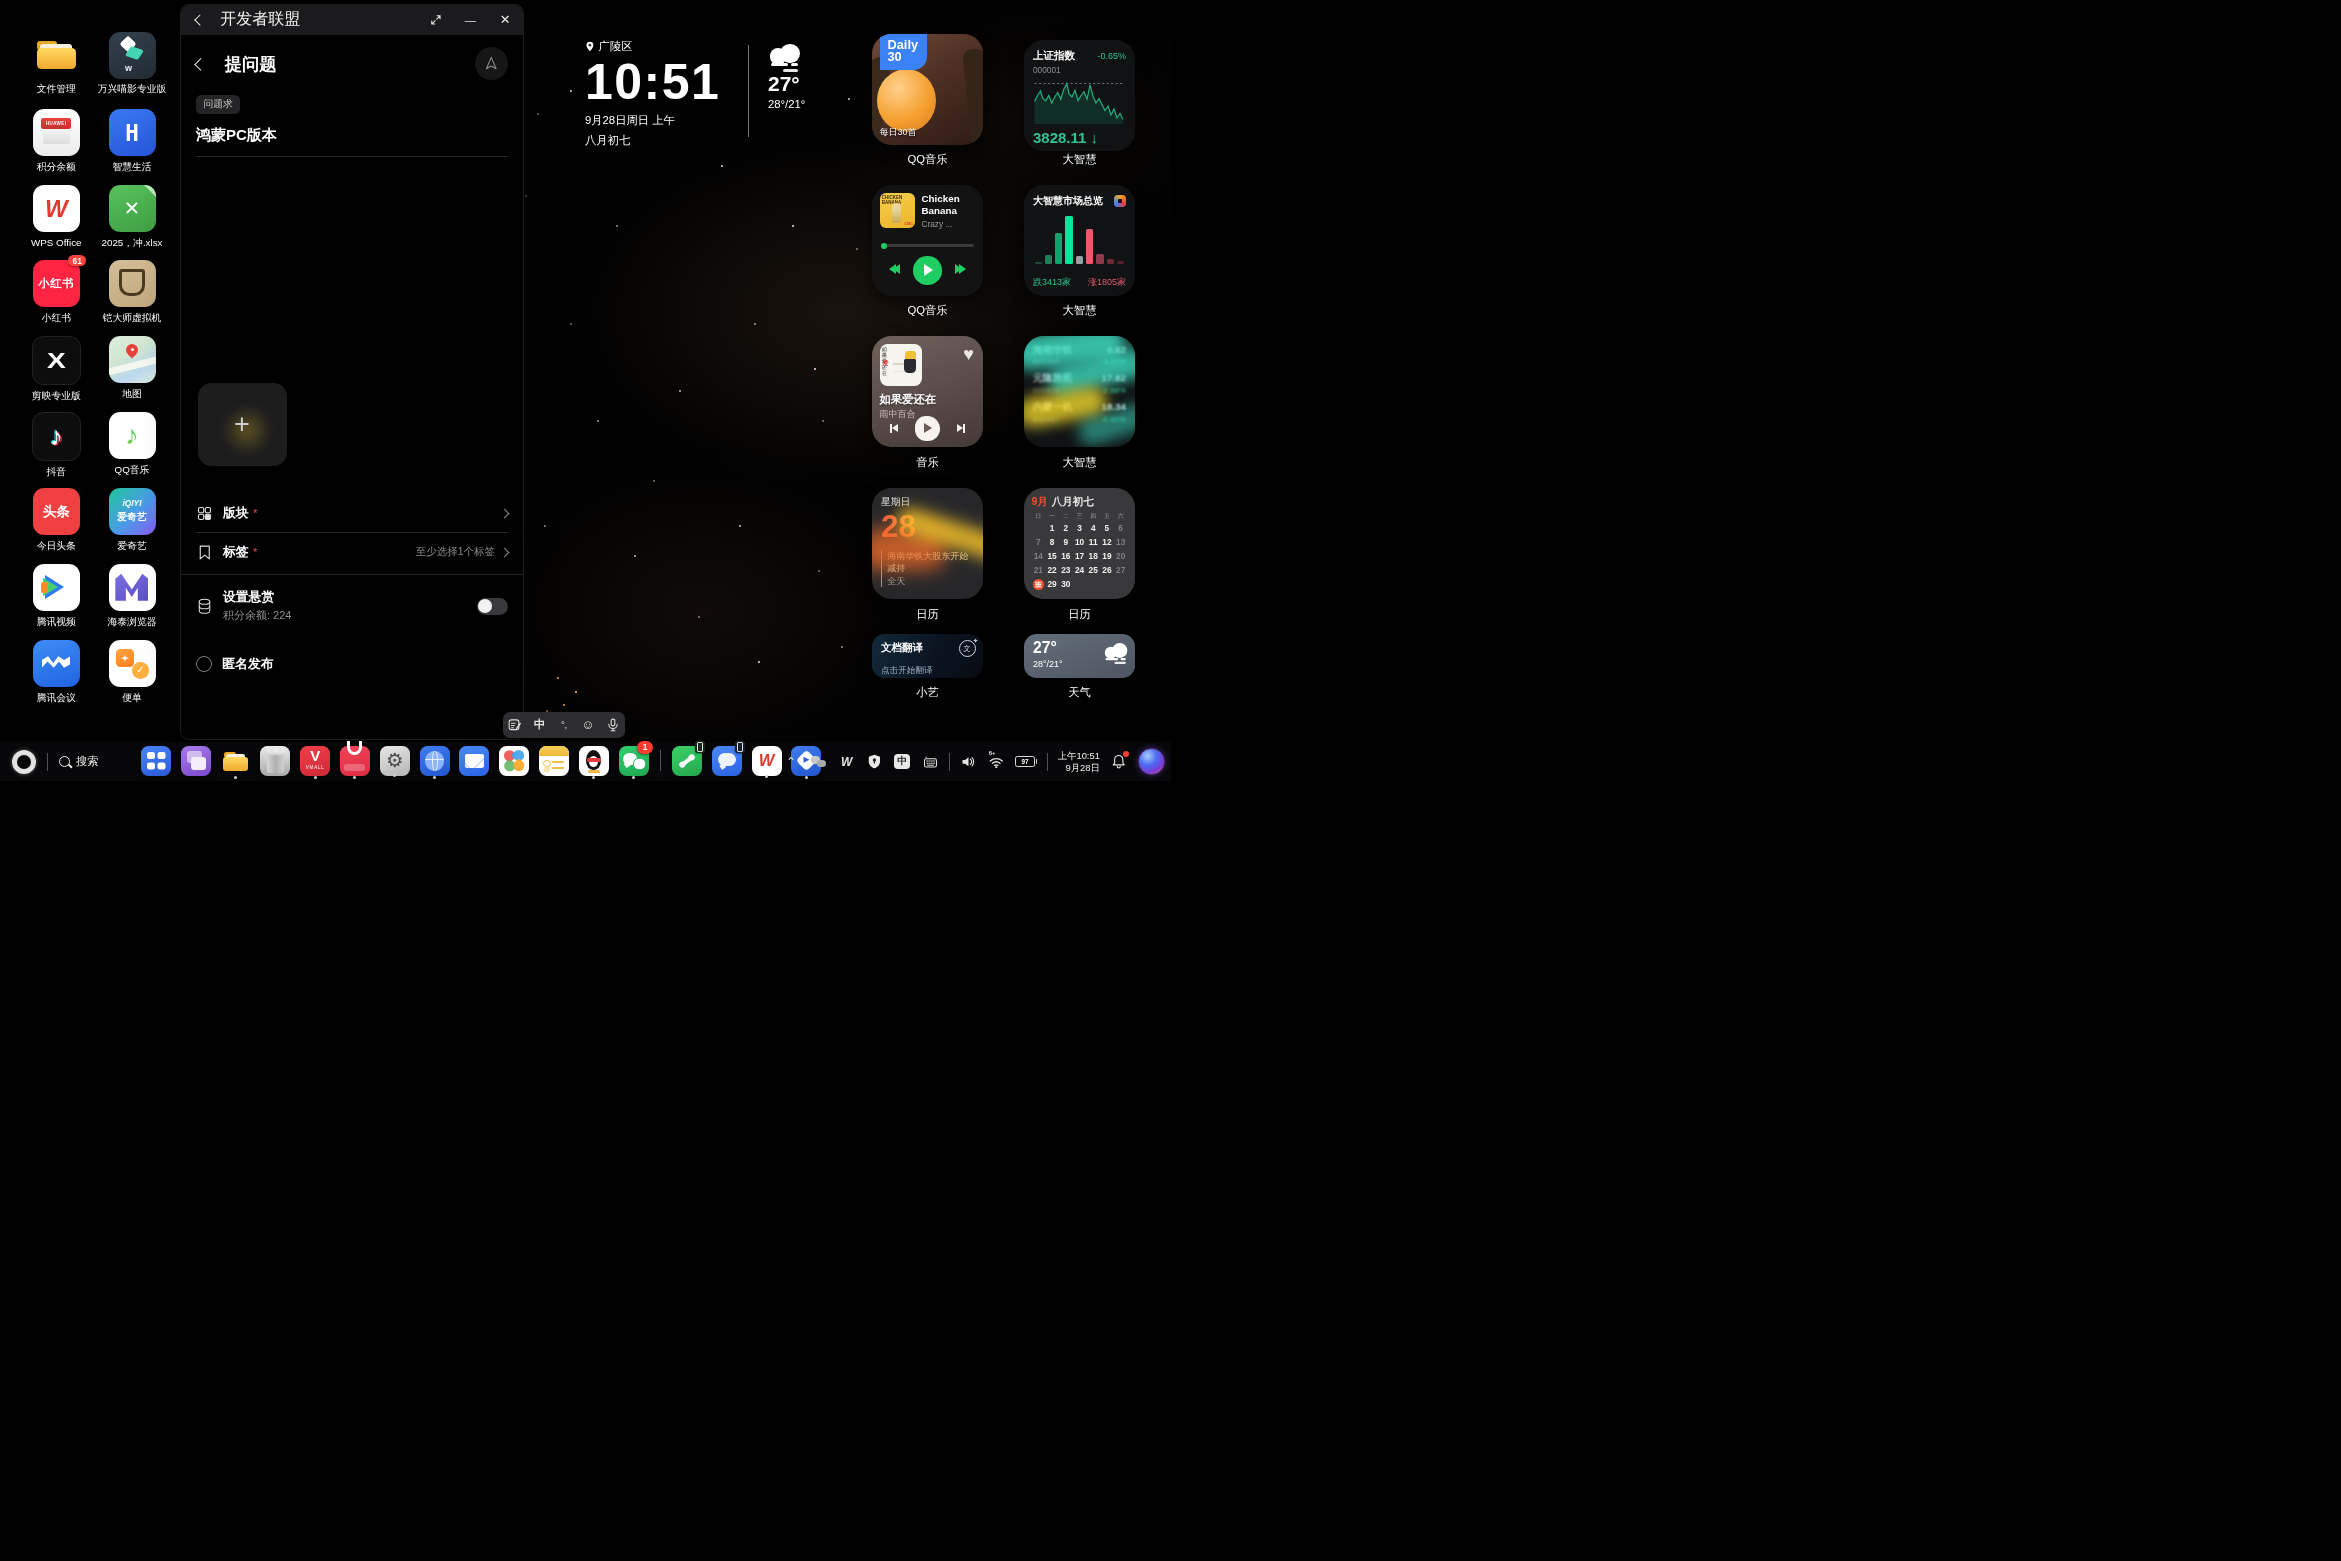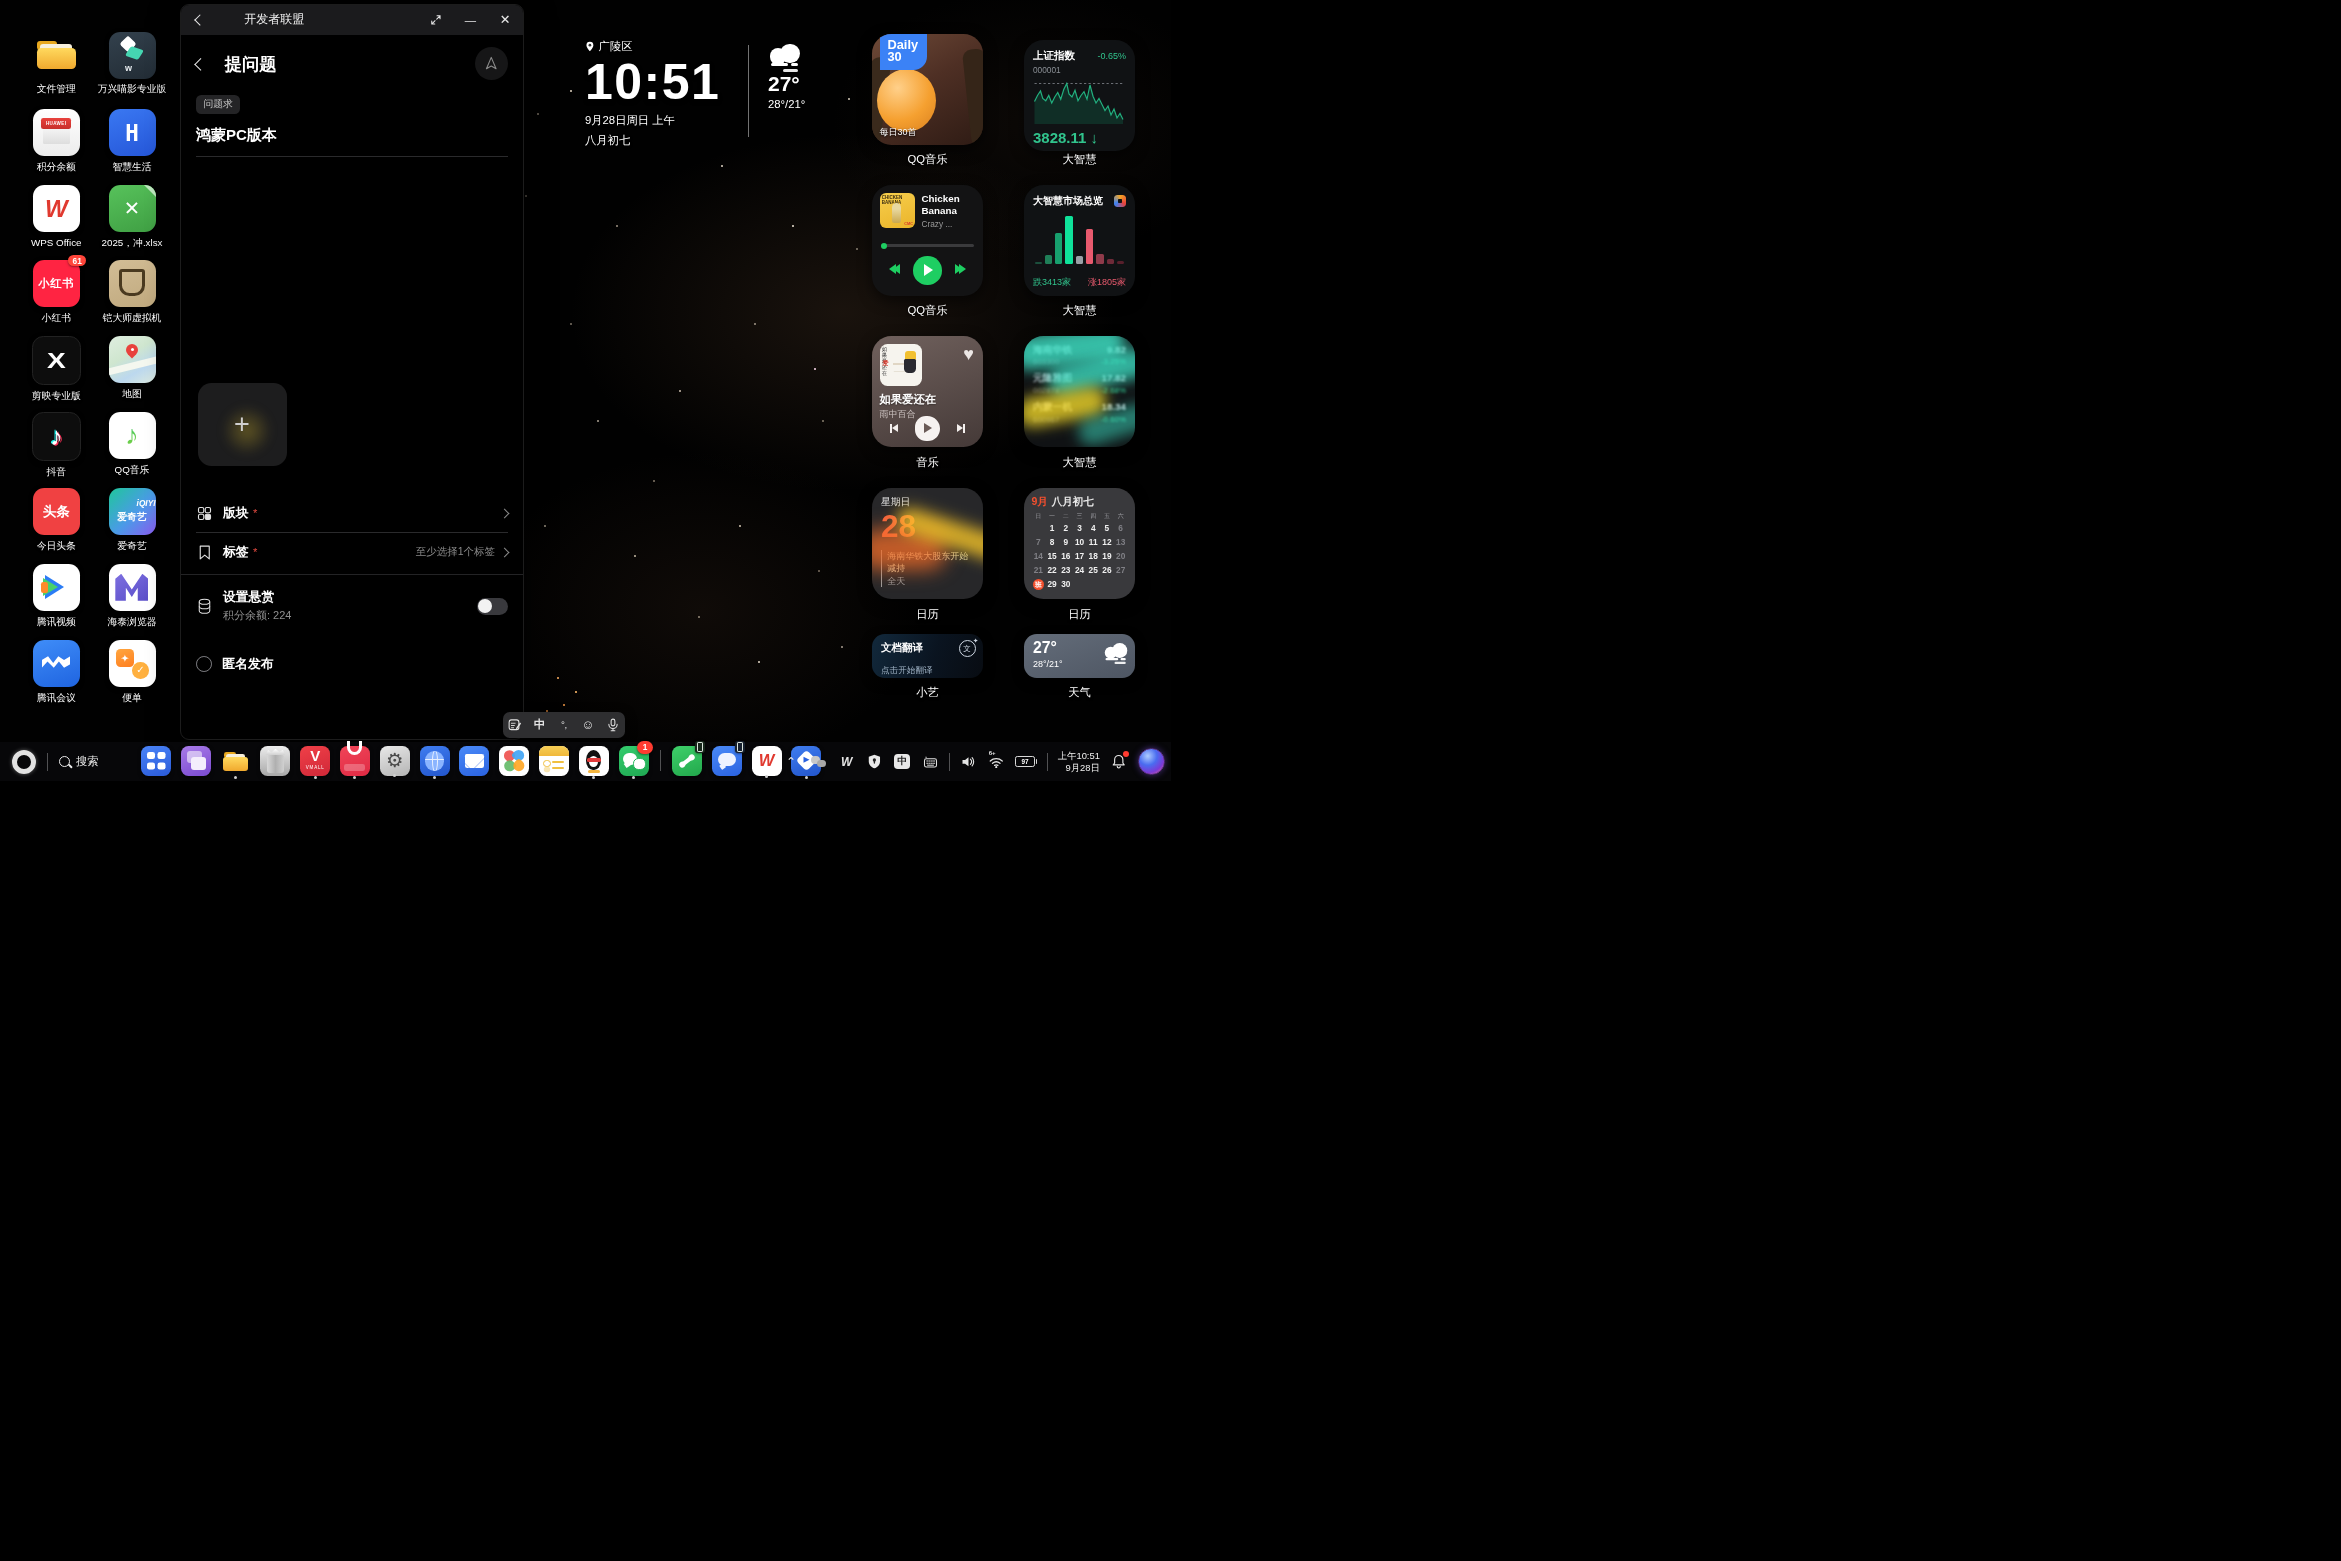--- a/index.html
+++ b/index.html
@@ -61,40 +61,40 @@
   .dy{background:#0d0d0d;border:0.8px solid #222;}
   .dy .n1,.dy .n2,.dy .n3{position:absolute;inset:0;display:flex;align-items:center;justify-content:center;font-size:25.5px;font-weight:bold;}
   .dy .n1{color:#25f4ee;transform:translate(-1.5px,-0.8px);}
   .dy .n2{color:#fe2c55;transform:translate(1.5px,0.8px);}
   .dy .n3{color:#fff;}
   .qqm{background:#fff;}
   .qqm .n{position:absolute;inset:0;display:flex;align-items:center;justify-content:center;font-size:27px;font-weight:bold;color:#8fc31f;background:linear-gradient(160deg,#18c48a,#a6d51e);-webkit-background-clip:text;background-clip:text;-webkit-text-fill-color:transparent;}
   .tt{background:#f04142;}
   .tt .t{position:absolute;inset:0;display:flex;align-items:center;justify-content:center;color:#fff;font-size:13.5px;font-weight:800;}
   .iqy{background:linear-gradient(135deg,#1fc79a 0%,#4b9ae8 55%,#8a5cf0 100%);}
-  .iqy .a{position:absolute;left:0;right:0;top:9.8px;text-align:right;color:#fff;font-size:8.3px;font-weight:800;font-style:italic;}
+  .iqy .a{position:absolute;left:0;right:0;top:9.8px;text-align:center;color:#fff;font-size:8.3px;font-weight:800;font-style:italic;}
   .iqy .b{position:absolute;left:0;right:0;top:22.5px;text-align:center;color:#fff;font-size:9.8px;font-weight:800;}
   .txsp{background:#fff;}
   .txsp .p1{position:absolute;left:12px;top:11.3px;width:0;height:0;border-style:solid;border-width:12px 0 12px 19.5px;border-color:transparent transparent transparent #2b7cf5;}
   .txsp .p2{position:absolute;left:9.8px;top:14.3px;width:0;height:0;border-style:solid;border-width:9px 0 9px 15px;border-color:transparent transparent transparent #48d16a;}
   .txsp .p3{position:absolute;left:8.3px;top:18px;width:6.8px;height:10.5px;background:#ff8a2a;border-radius:2.3px;}
   .ht{background:#fff;}
   .ht .m{position:absolute;left:6.8px;top:9.8px;width:33px;height:27px;background:linear-gradient(150deg,#7d6fe0,#5a4ec8);
         clip-path:polygon(0 100%,0 18%,18% 0,50% 58%,82% 0,100% 18%,100% 100%,68% 100%,68% 52%,50% 86%,32% 52%,32% 100%);}
   .txhy{background:linear-gradient(160deg,#3f8df8,#1f64e0);}
   .txhy .m{position:absolute;left:9px;top:15px;width:28.5px;height:16.5px;background:#fff;
         clip-path:polygon(0 78%,0 30%,22% 8%,40% 48%,58% 8%,78% 30%,100% 8%,100% 56%,78% 78%,60% 40%,42% 78%,20% 40%);}
   .bd{background:#fff;}
   .bd .sq{position:absolute;left:7.5px;top:9px;width:18px;height:18px;background:linear-gradient(160deg,#ffa63f,#ff7e1f);border-radius:4.5px;color:#fff;font-size:10.5px;text-align:center;line-height:18px;}
   .bd .ci{position:absolute;right:6.8px;bottom:8.3px;width:16.5px;height:16.5px;background:#ffb03f;border-radius:50%;color:#fff;font-size:9.8px;text-align:center;line-height:16.5px;}
   
   .win{position:absolute;left:180px;top:3.8px;width:342px;height:734px;background:#000;border-radius:9px;
        box-shadow:0 9px 30px rgba(0,0,0,.8);overflow:hidden;border:0.8px solid #1c1c1c;}
   .titlebar{height:30px;background:#1b1b1d;display:flex;align-items:center;position:relative;}
-  .tb-title{font-size:12px;color:#f0f0f0;margin-left:30px;}
+  .tb-title{font-size:16px;color:#f0f0f0;margin-left:6px;}
   .chev{display:inline-block;width:6.8px;height:6.8px;border-left:1.5px solid #e8e8e8;border-bottom:1.5px solid #e8e8e8;transform:rotate(45deg);}
   .tb-back{margin-left:15px;margin-right:10.5px;display:flex;align-items:center;}
   .tb-ctrls{position:absolute;right:10.5px;top:0;height:30px;display:flex;align-items:center;gap:19.5px;}
   .tb-btn{color:#e8e8e8;font-size:11.3px;display:flex;align-items:center;justify-content:center;width:15px;height:15px;}
   .content{padding:0 15px;position:relative;height:calc(100% - 30px);}
   .formhead{display:flex;align-items:center;margin-top:12px;position:relative;height:35px;}
   .formhead .ht1{font-size:17.3px;font-weight:700;margin-left:19.5px;}
   .sendbtn{position:absolute;right:0;top:0;width:33px;height:33px;border-radius:50%;background:#161617;display:flex;align-items:center;justify-content:center;}
   .tagpill{display:inline-block;margin-top:13.5px;background:#242426;color:#c8c8c8;font-size:9.8px;border-radius:5.3px;padding:3px 7.5px;}
   .qtitle{margin-top:12px;font-size:15px;font-weight:700;}

